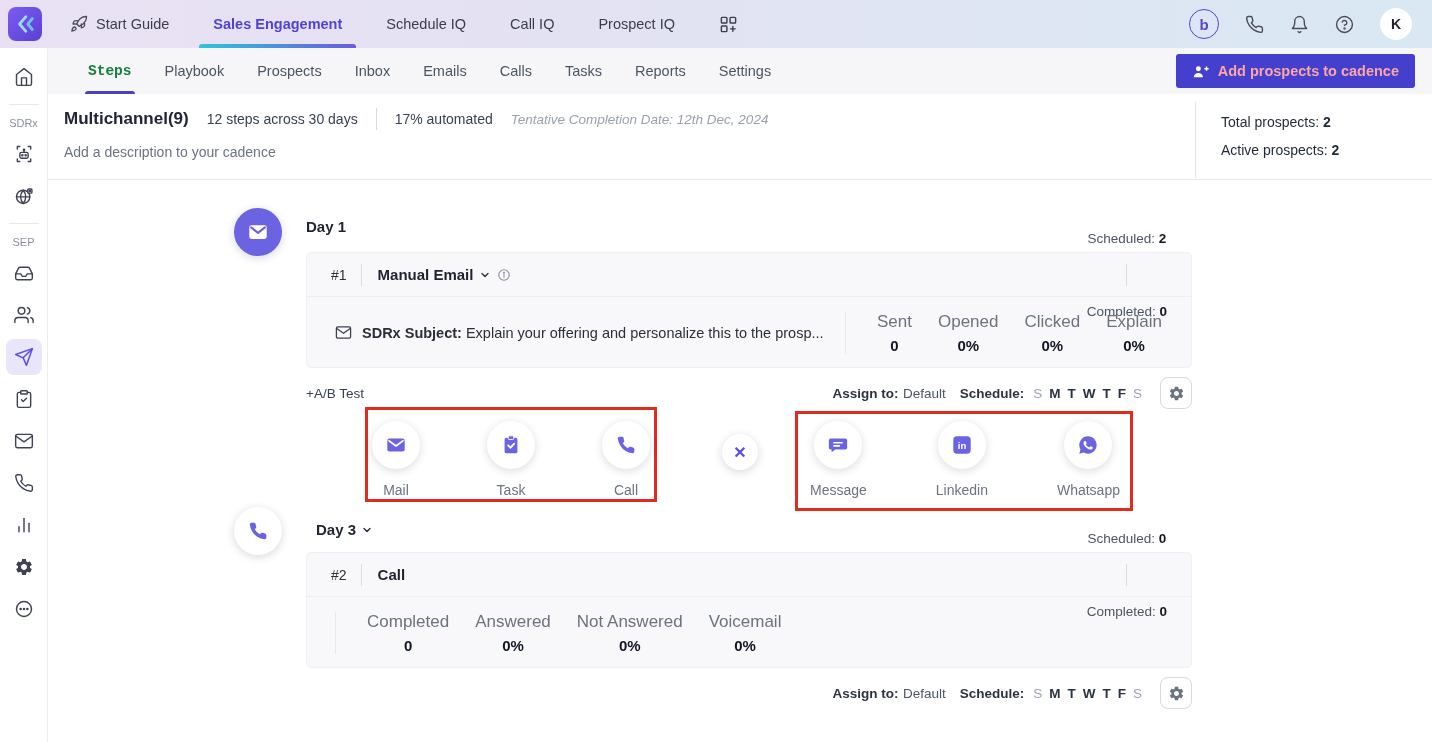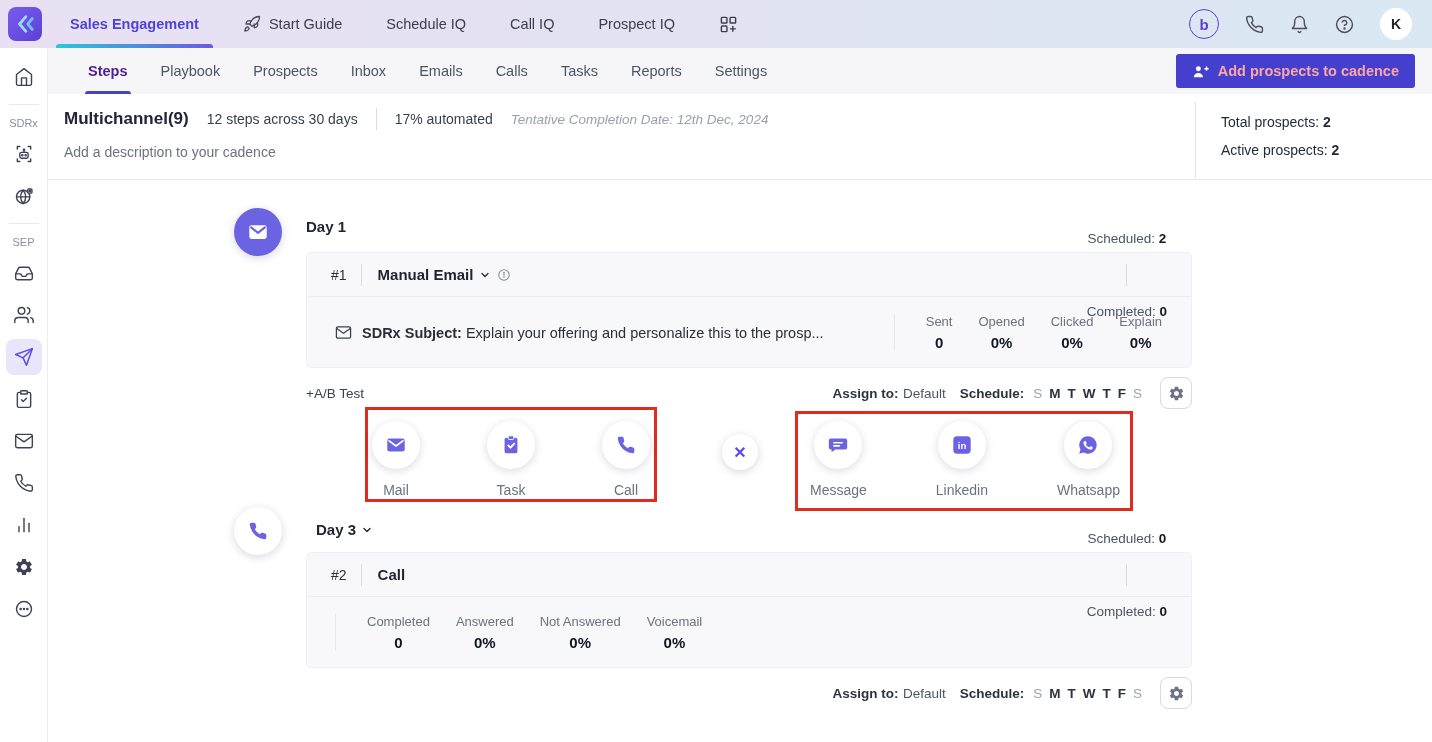--- a/index.html
+++ b/index.html
@@ -31,21 +31,21 @@
     color:#3f4254; margin:3px 0; border-radius:8px; cursor:pointer; }
   .side-item.active { background:#e9e6fb; color:#5b4fe0; }
   .side-label { font-size:11px; color:#8a8fa0; margin:6px 0 4px; }
   .side-div { width:30px; height:1px; background:#e7e7ee; margin:6px 0; }
 
   
   .content { position:absolute; left:48px; top:48px; right:0; bottom:0; }
   .subnav { height:46px; background:#f6f6f9; display:flex; align-items:center; padding:0 17px 0 40px; }
   .subtabs { display:flex; gap:33px; height:46px; align-items:center; }
   .subtab { font-size:14.5px; color:#4b5563; height:46px; display:flex; align-items:center; position:relative; cursor:pointer; }
-  .subtab.active { color:#4c1d95; font-weight:bold; }
+  .subtab.active { color:#15803d; font-weight:bold;font-family:Liberation Mono, monospace; }
   .subtab.active::after { content:""; position:absolute; left:-3px; right:-3px; bottom:0; height:3px;
     background:#4b44b8; border-radius:3px 3px 0 0; }
   .add-btn { margin-left:auto; background:#453fce; color:#fca5a5; border:none; border-radius:3px;
     height:34px; padding:0 16px; font-size:14.5px; font-weight:bold; display:flex; align-items:center; gap:9px; cursor:pointer; }
 
   .cad-header { height:86px; background:#fff; border-bottom:1px solid #e9e9ef; position:relative; padding:14px 0 4px 16px; }
   .cad-row1 { display:flex; align-items:center; gap:18px; }
   .cad-title { font-size:17px; font-weight:bold; color:#23243a; }
   .cad-meta { font-size:14px; color:#384152; }
   .vdiv { width:1px; height:22px; background:#d9dbe3; }
@@ -70,21 +70,21 @@
   .step-vdiv { width:1px; height:22px; background:#dcdde3; margin:0 16px 0 14px; }
   .step-type { font-size:15px; font-weight:bold; color:#1f2230; display:flex; align-items:center; gap:6px; }
   .sched-group { margin-left:auto; display:flex; align-items:center; gap:18px; font-size:13.5px; color:#4b5563;flex-direction:column; }
   .sched-group b { color:#15171f; }
   .card-row2 { height:71px; display:flex; align-items:center; padding:0 16px 0 28px; }
   .subject { display:flex; align-items:center; gap:10px; font-size:14.5px; color:#2b2f3a; flex:1; min-width:0; }
   .subject .bold { font-weight:bold; }
   .subject .lite { color:#6b7280; font-weight:normal; }
   .stats { display:flex; border-left:1px solid #e7e7ec; padding-left:18px; }
   .stat { text-align:center; padding:0 13px; }
-  .stat .sl { font-size:13px; color:#6b7280; margin-bottom:5px; white-space:nowrap; }
+  .stat .sl { font-size:17px; color:#6b7280; margin-bottom:5px; white-space:nowrap; }
   .stat .sv { font-size:15px; font-weight:bold; color:#101623; }
 
   .ab-row { position:absolute; left:0; right:0; top:197px; height:32px; display:flex; align-items:center;
     padding:0 240px 0 258px; }
   .ab-link { font-size:13.5px; color:#374151; cursor:pointer; }
   .assign-group { margin-left:auto; display:flex; align-items:center; gap:14px; }
   .assign-group.abs { position:absolute; right:240px; top:497px; }
   .assign-label { font-size:13.5px; font-weight:bold; color:#2c3340; }
   .assign-val { font-size:13.5px; color:#4b5563; }
   .sched-days { display:flex; gap:7px; font-size:13.5px; }
@@ -109,33 +109,33 @@
 <body>
 
 <div class="topbar">
   <div class="logo">
     <svg width="22" height="22" viewBox="0 0 24 24" fill="none" stroke="#9fd9f6" stroke-width="3" stroke-linecap="round" stroke-linejoin="round">
         <polyline points="13,4 6,12 13,20"></polyline>
         <polyline points="20,6 15,12 20,18" stroke="#6fc0ee"></polyline>
       </svg>
   </div>
   <nav class="topnav">
-    <div class="topnav-item active">
-      <span>Sales Engagement</span>
-    </div>
     <div class="topnav-item">
       <span class="tico">
         <svg width="18" height="18" viewBox="0 0 24 24" fill="none" stroke="currentColor" stroke-width="1.8" stroke-linecap="round" stroke-linejoin="round">
             <path d="M4.5 16.5c-1.5 1.3-2 5-2 5s3.7-.5 5-2c.7-.8.7-2.1-.1-2.9-.8-.7-2.1-.8-2.9-.1z"></path>
             <path d="M12 15l-3-3a22 22 0 0 1 2-4 12.9 12.9 0 0 1 11-6c0 2.7-.8 7.5-6 11a22 22 0 0 1-4 2z"></path>
             <path d="M9 12H4s.5-3 2-4c1.6-1.1 5 0 5 0"></path>
             <path d="M15 12v5s3-.5 4-2c1.1-1.6 0-5 0-5"></path>
           </svg>
       </span>
       <span>Start Guide</span>
+    </div>
+    <div class="topnav-item active">
+      <span>Sales Engagement</span>
     </div>
     <div class="topnav-item">
       <span>Schedule IQ</span>
     </div>
     <div class="topnav-item">
       <span>Call IQ</span>
     </div>
     <div class="topnav-item">
       <span>Prospect IQ</span>
     </div>

